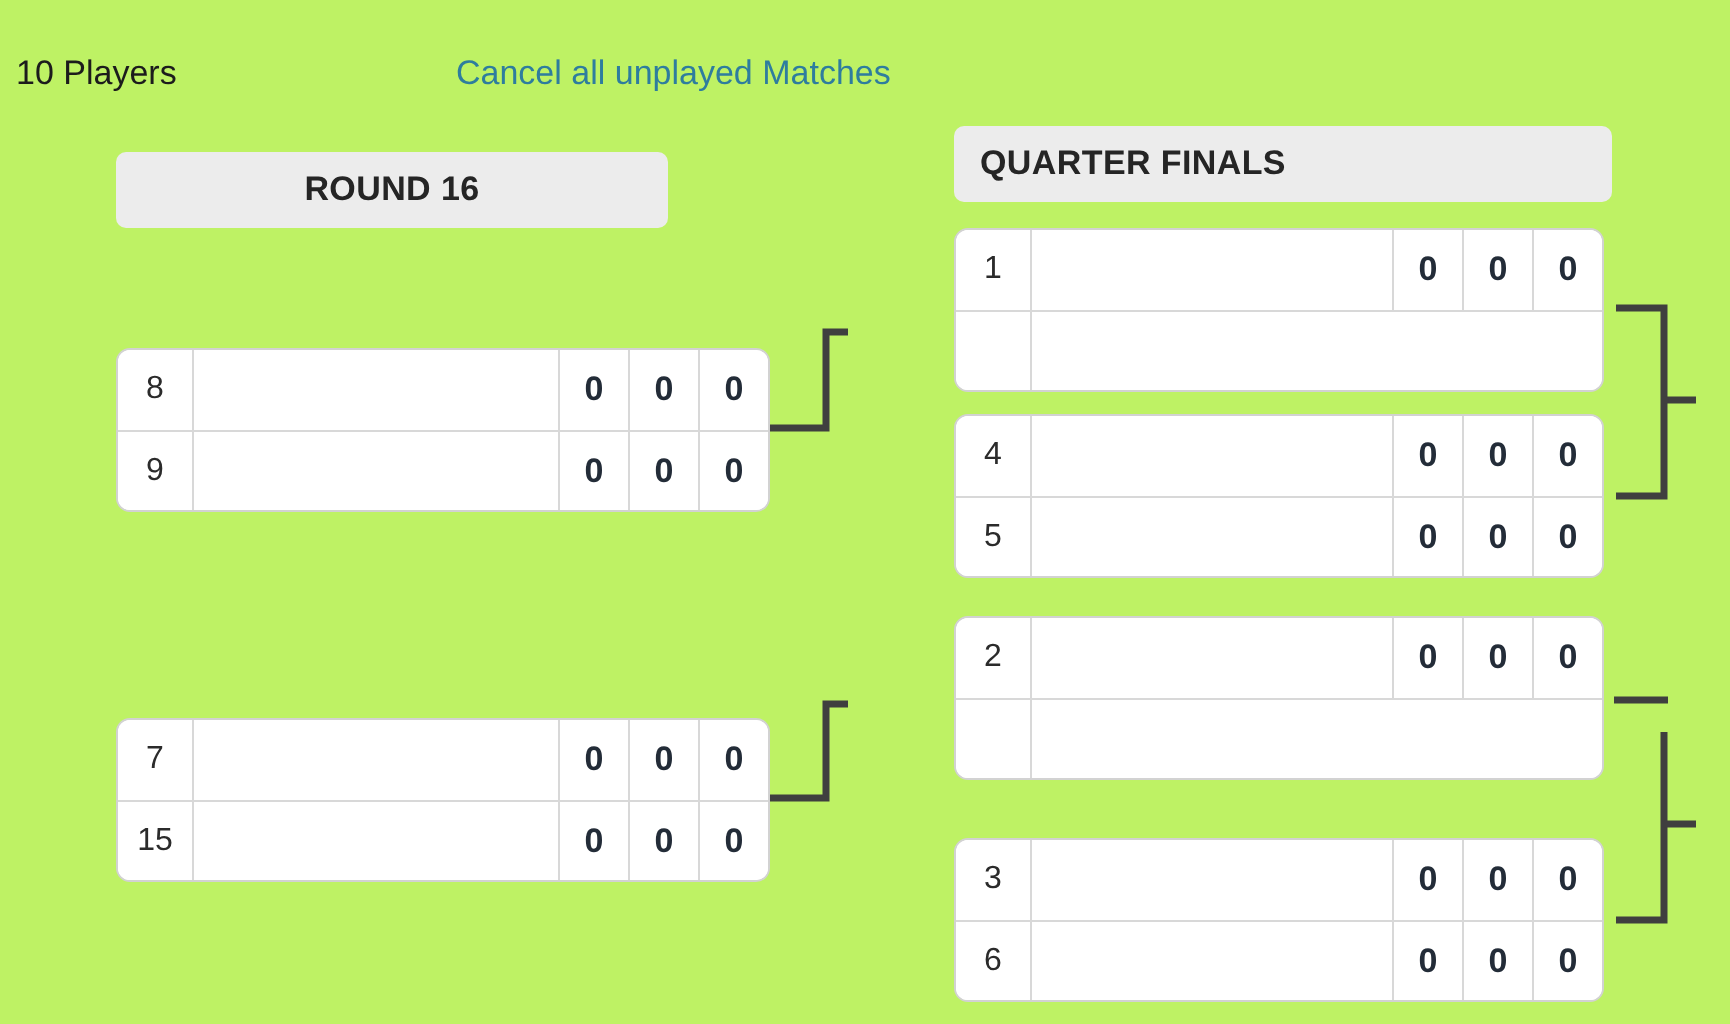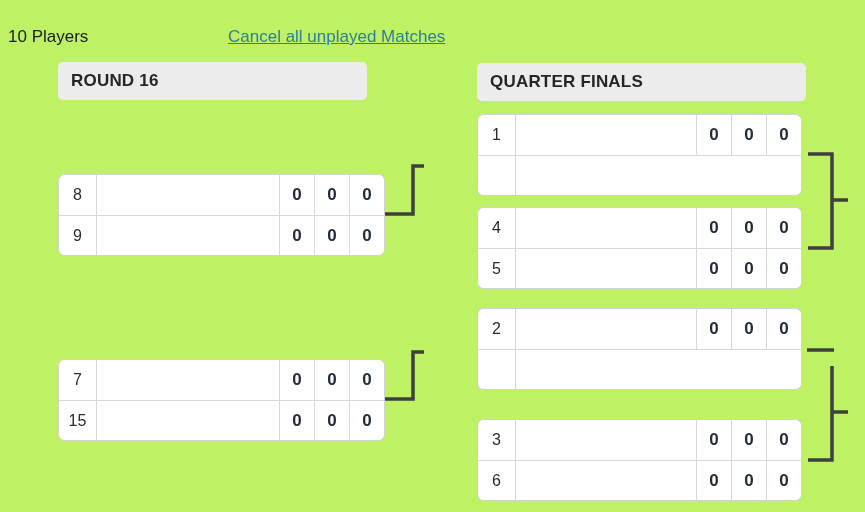--- a/index.html
+++ b/index.html
@@ -6,21 +6,21 @@
   .canvas {
     position:relative; width:865px; height:512px; background:#bef264;
     font-family:"Liberation Sans", sans-serif; overflow:hidden;
   }
   .players-label {
     position:absolute; left:8px; top:26px; font-size:17px; color:#1c1c1c;
     line-height:22px;
   }
   .cancel-link {
     position:absolute; left:228px; top:26px; font-size:17px; line-height:22px;
-    color:#2e7d9e; text-decoration:underline; cursor:pointer;
+    color:#2e7d9e; cursor:pointer;
   }
   .round-header {
     position:absolute; height:38px; background:#ececec; border-radius:5px;
     display:flex; align-items:center; padding:0 13px; box-sizing:border-box;
     font-size:17px; font-weight:700; color:#252525; letter-spacing:0.2px;
   }
   .match {
     position:absolute; background:#ffffff; border:1px solid #d2d2d2;
     border-radius:7px; box-sizing:border-box; overflow:hidden;
   }
@@ -41,21 +41,21 @@
 </style>
 </head>
 <body>
 
 <div class="canvas">
 
   <span class="players-label">10 Players</span>
 
   <a class="cancel-link">Cancel all unplayed Matches</a>
 
-  <div class="round-header" style="left:58px; top:62px; width:309px;">
+  <div class="round-header" style="left:58px; top:76px; width:276px;justify-content:center;">
     <span>ROUND 16</span>
   </div>
 
   <div class="round-header" style="left:477px; top:63px; width:329px;">
     <span>QUARTER FINALS</span>
   </div>
 
   <div class="match" style="left:58px; top:174px; width:327px;">
     <div class="slot">
       <div class="seed">8</div>

